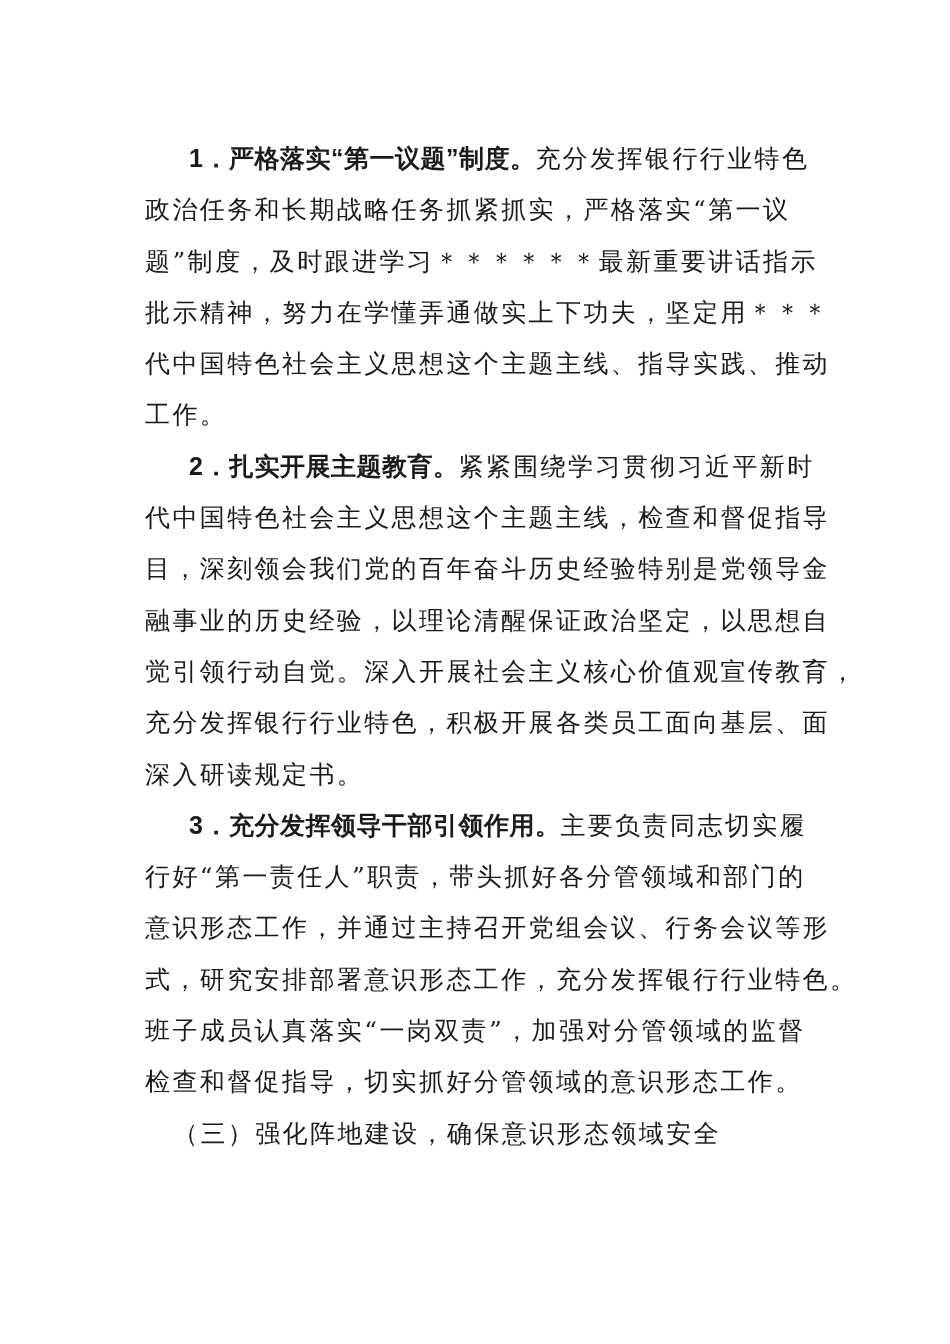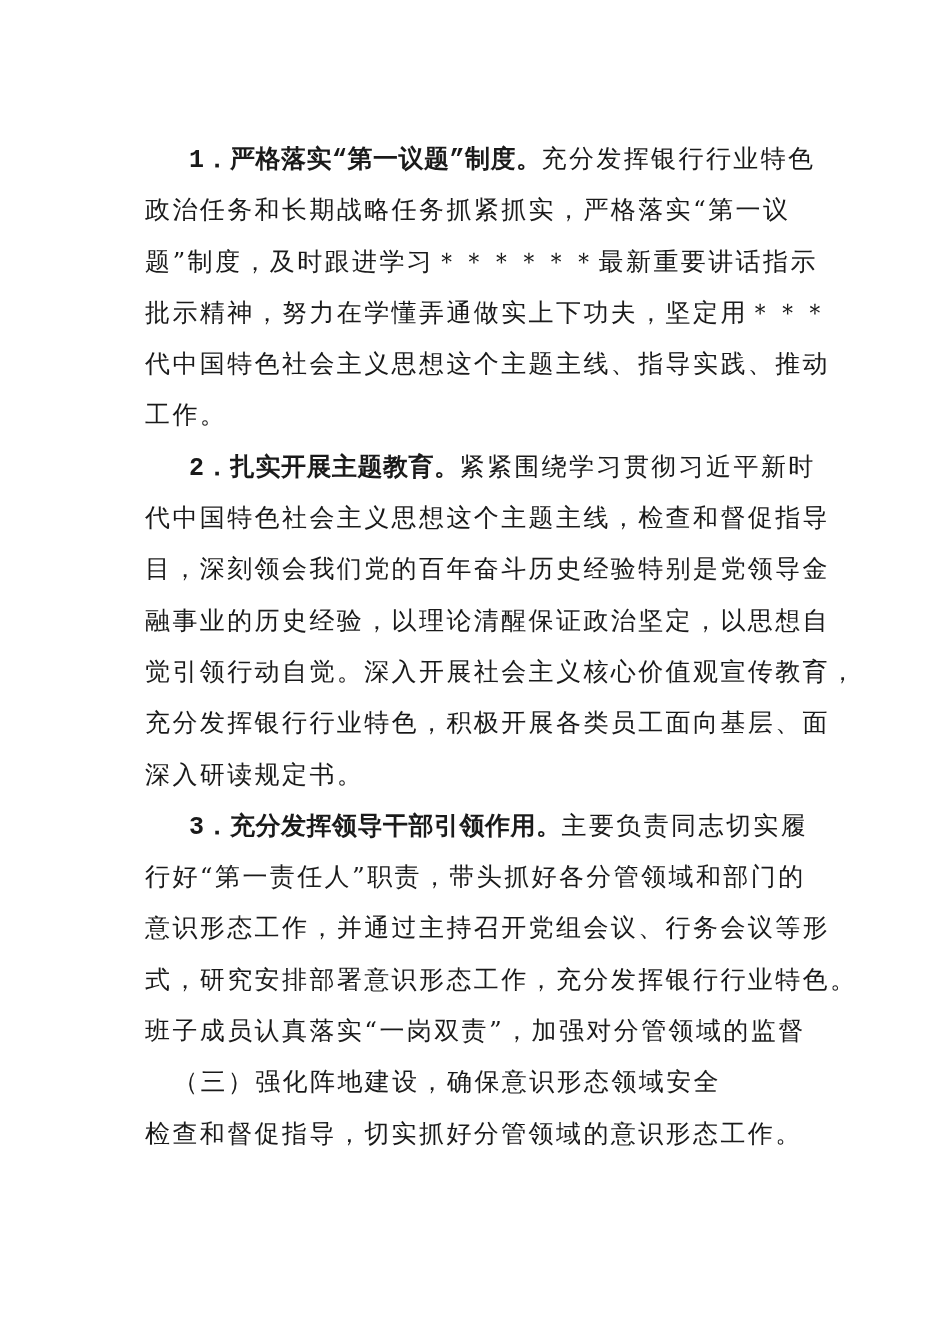--- a/index.html
+++ b/index.html
@@ -5,21 +5,21 @@
   html, body { margin: 0; padding: 0; background: #ffffff; }
   body { width: 950px; height: 1344px; position: relative; overflow: hidden; }
   .page {
     position: absolute; left: 145px; top: 133px; width: 650px;
     font-family: "DejaVu Serif", "Liberation Serif", serif;
     font-size: 25px; color: #1a1a1a; line-height: 51.3px;
   }
   .line { height: 51.3px; white-space: nowrap; letter-spacing: 2.4px; }
   .indent { padding-left: 44px; }
   .sub-indent { padding-left: 28px; }
-  .bold { font-weight: bold; font-family: Liberation Mono, monospace; letter-spacing: 0.5px; margin-top: 45px; }
+  .bold { font-weight: bold; font-family: Liberation Sans, sans-serif; letter-spacing: 0.5px; margin-top: 45px; }
 </style>
 </head>
 <body>
 
 <div class="page">
 
   <div class="line indent"><span class="bold">1．严格落实“第一议题”制度。</span><span>充分发挥银行行业特色</span></div>
   <div class="line">政治任务和长期战略任务抓紧抓实，严格落实“第一议</div>
   <div class="line">题”制度，及时跟进学习＊＊＊＊＊＊最新重要讲话指示</div>
   <div class="line">批示精神，努力在学懂弄通做实上下功夫，坚定用＊＊＊</div>
@@ -32,16 +32,16 @@
   <div class="line">融事业的历史经验，以理论清醒保证政治坚定，以思想自</div>
   <div class="line">觉引领行动自觉。深入开展社会主义核心价值观宣传教育，</div>
   <div class="line">充分发挥银行行业特色，积极开展各类员工面向基层、面</div>
   <div class="line">深入研读规定书。</div>
 
   <div class="line indent"><span class="bold">3．充分发挥领导干部引领作用。</span><span>主要负责同志切实履</span></div>
   <div class="line">行好“第一责任人”职责，带头抓好各分管领域和部门的</div>
   <div class="line">意识形态工作，并通过主持召开党组会议、行务会议等形</div>
   <div class="line">式，研究安排部署意识形态工作，充分发挥银行行业特色。</div>
   <div class="line">班子成员认真落实“一岗双责”，加强对分管领域的监督</div>
+  <div class="line">检查和督促指导，切实抓好分管领域的意识形态工作。</div>
+
   <div class="line sub-indent">（三）强化阵地建设，确保意识形态领域安全</div>
-
-  <div class="line">检查和督促指导，切实抓好分管领域的意识形态工作。</div>
 </div>
 
 </body></html>

